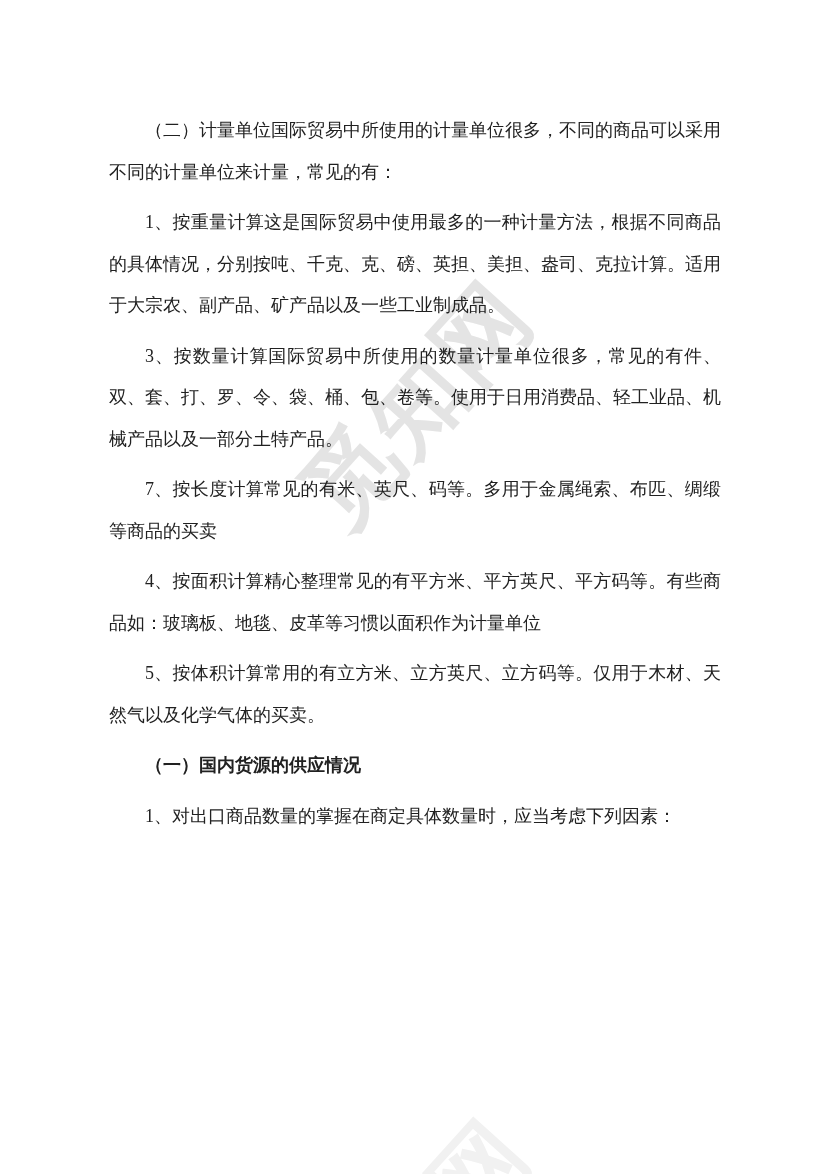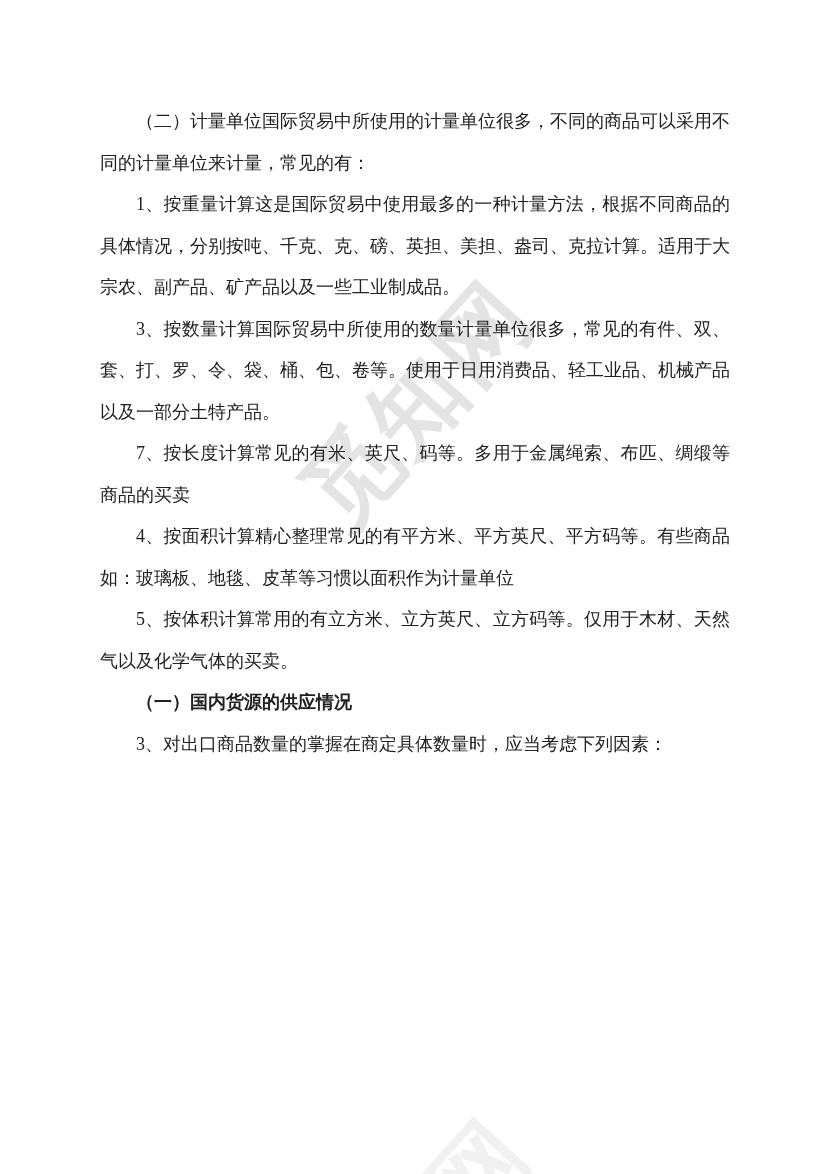--- a/index.html
+++ b/index.html
@@ -43,21 +43,21 @@
       z-index: 1;
       left: 100px;
       top: 101px;
       width: 630px;
       font-size: 18px;
       line-height: 41.5px;
       color: #212121;
       text-align: justify;
     }
     .content p {
-      margin: 0;
+      margin: 9px;
       padding: 0;
       text-indent: 2em;
     }
     .content p.heading {
       font-weight: bold;
     }
   </style>
 </head>
 <body>
 
@@ -68,16 +68,16 @@
   <div class="watermark partial">觅知网</div>
 
   <div class="content">
     <p>（二）计量单位国际贸易中所使用的计量单位很多，不同的商品可以采用不同的计量单位来计量，常见的有：</p>
     <p>1、按重量计算这是国际贸易中使用最多的一种计量方法，根据不同商品的具体情况，分别按吨、千克、克、磅、英担、美担、盎司、克拉计算。适用于大宗农、副产品、矿产品以及一些工业制成品。</p>
     <p>3、按数量计算国际贸易中所使用的数量计量单位很多，常见的有件、双、套、打、罗、令、袋、桶、包、卷等。使用于日用消费品、轻工业品、机械产品以及一部分土特产品。</p>
     <p>7、按长度计算常见的有米、英尺、码等。多用于金属绳索、布匹、绸缎等商品的买卖</p>
     <p>4、按面积计算精心整理常见的有平方米、平方英尺、平方码等。有些商品如：玻璃板、地毯、皮革等习惯以面积作为计量单位</p>
     <p>5、按体积计算常用的有立方米、立方英尺、立方码等。仅用于木材、天然气以及化学气体的买卖。</p>
     <p class="heading">（一）国内货源的供应情况</p>
-    <p>3、对出口商品数量的掌握在商定具体数量时，应当考虑下列因素：</p>
+    <p>1、对出口商品数量的掌握在商定具体数量时，应当考虑下列因素：</p>
   </div>
 
 </div>
 
 </body></html>

